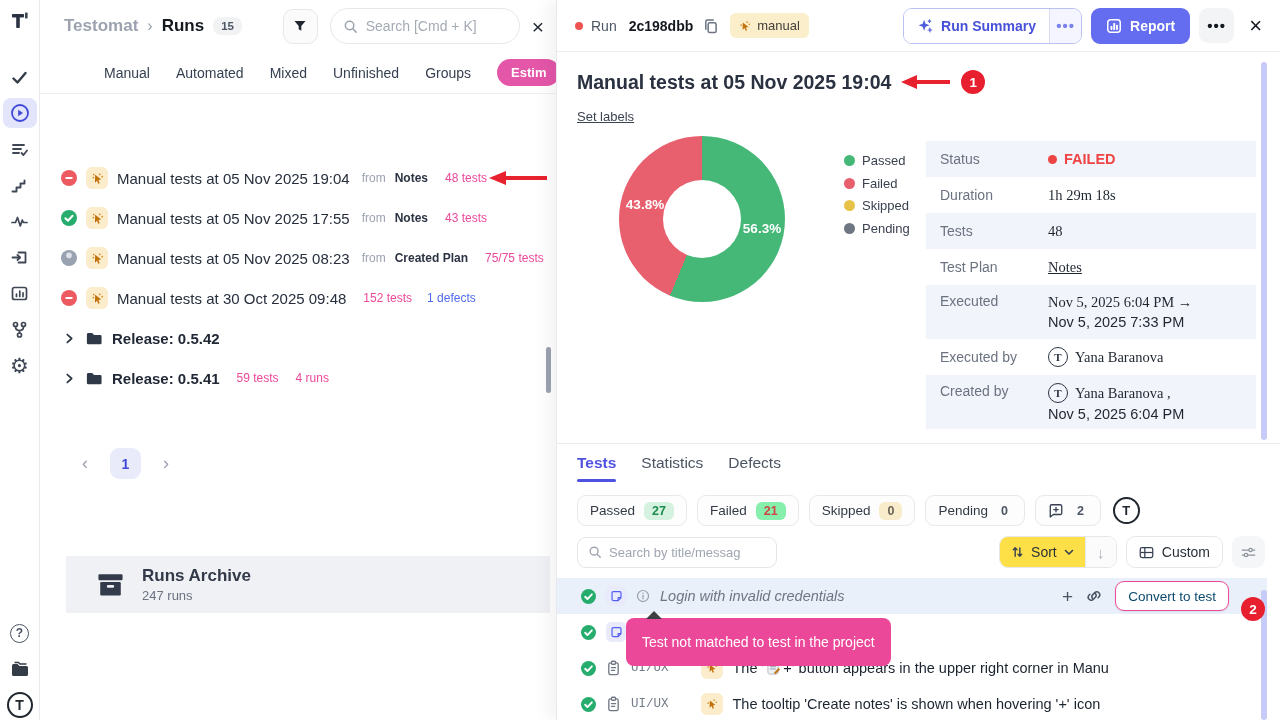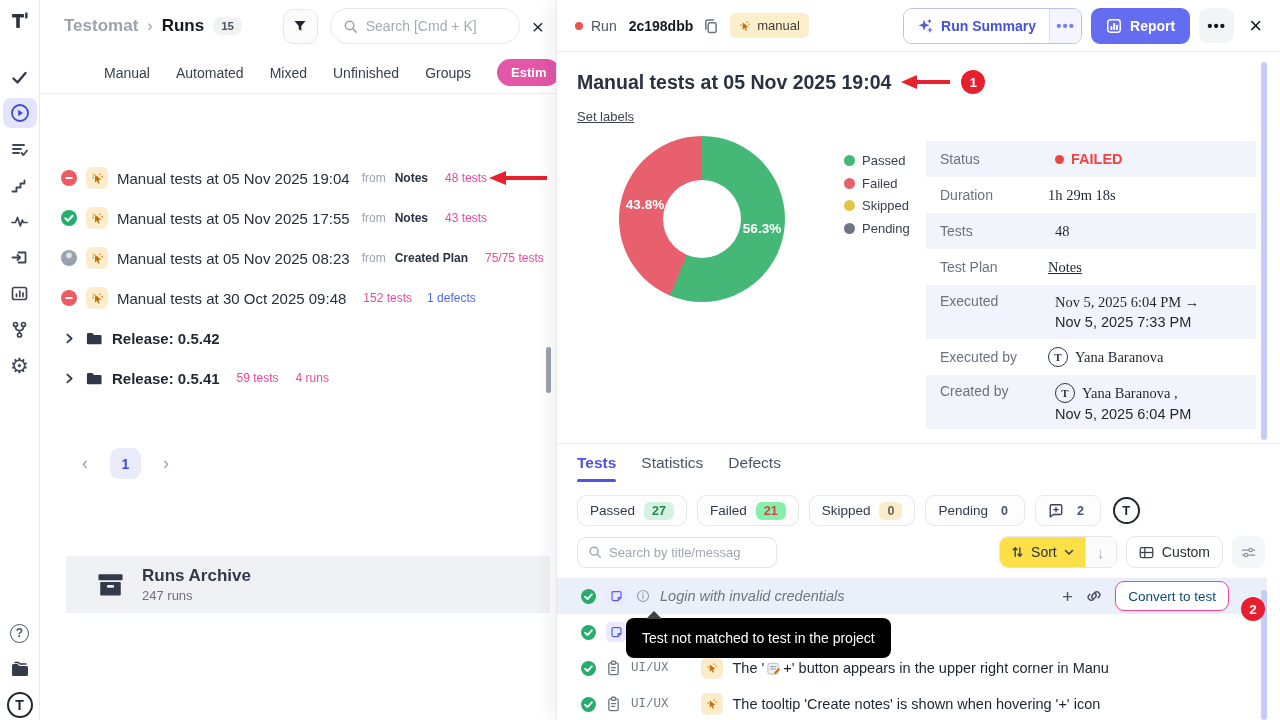--- a/index.html
+++ b/index.html
@@ -101,21 +101,21 @@
   .donut::after { content:""; position:absolute; left:44px; top:44px; width:78px; height:78px;
                   background:#fff; border-radius:50%; }
   .donut-label { position:absolute; color:#fff; font-size:13.5px; font-weight:700; transform:translate(-50%,-50%); }
   .legend { position:absolute; left:287px; top:153px; display:flex; flex-direction:column; gap:7.5px; }
   .legend-item { display:flex; align-items:center; gap:7px; }
   .legend-dot { width:11px; height:11px; border-radius:50%; }
   .legend-label { font-size:13px; color:#3a4150; }
 
   .info-table { position:absolute; left:369px; top:141px; width:330px; }
   .info-row { display:flex; padding:0 14px; align-items:flex-start; }
-  .info-row.lav { background:#f2f4fb;gap:7px; }
+  .info-row.lav { background:#f2f4fb; }
   .info-row.h36 { height:36px; align-items:center; }
   .info-row.h54 { height:54px; padding-top:8px; }
   .ilabel { width:108px; font-size:14px; color:#6b7280; flex:0 0 auto; }
   .ival { font-size:14.5px; color:#1f2630;font-family:Liberation Serif, serif; }
   .failed-val { display:flex; align-items:center; gap:7px; font-weight:700; color:#ef4444; font-size:14.5px; }
   .failed-dot { width:9px; height:9px; border-radius:50%; background:#ef4444; }
   .ival.underline { text-decoration:underline; }
   .ival-line2 { font-size:14.5px; color:#1f2630; margin-top:3px; }
   .mini-avatar { width:20px; height:20px; border:1.7px solid #2b3342; border-radius:50%; display:inline-flex;
                  align-items:center; justify-content:center; font-size:11px; font-weight:800; color:#2b3342;
@@ -164,21 +164,21 @@
   .note-ic { width:20px; height:20px; background:#e9ebfc; border-radius:5px; display:flex; align-items:center;
              justify-content:center; flex:0 0 auto; }
   .unmatched-title { font-size:14.5px; font-style:italic; color:#6e7683; }
   .row-controls { margin-left:auto; display:flex; align-items:center; gap:13px; padding-right:38px; }
   .plus-g { font-size:19px; color:#4b5563; line-height:1; }
   .convert-btn { height:30px; background:#fff; border:1px solid #ec4899; border-radius:9px; padding:0 12px;
                  font-size:13.5px; color:#0c4a6e; display:flex; align-items:center;
                  box-shadow:0 1px 2px rgba(20,24,40,.08); }
   .tag-mono { font-family:"Liberation Mono", monospace; font-size:12.5px; color:#737b87; margin-right:22px; }
   .test-text { font-size:14.5px; color:#1c2430; white-space:nowrap; display:flex; align-items:center; gap:2px; }
-  .tooltip { position:absolute; left:69px; top:40px; height:40px; background:#000000; border-radius:8px;
+  .tooltip { position:absolute; left:69px; top:40px; height:48px; background:#ec4899; border-radius:8px;
              display:flex; align-items:center; padding:0 16px; color:#fff; font-size:14px; white-space:nowrap; z-index:6; }
   .tooltip::before { content:""; position:absolute; left:20px; top:-7px; border-left:8px solid transparent;
                      border-right:8px solid transparent; border-bottom:8px solid #3c4043; }
 
   .rp-scrollthumb1 { position:absolute; left:704px; top:62px; width:6px; height:378px; background:#c6cbf7; border-radius:3px; }
   .rp-scrollthumb2 { position:absolute; left:704px; top:590px; width:6px; height:130px; background:#c6cbf7; border-radius:3px; }
 
   
   .badge-red { width:24px; height:24px; border-radius:50%; background:#e81f2f; color:#fff; font-size:13.5px;
                font-weight:700; display:flex; align-items:center; justify-content:center; flex:0 0 auto; }

